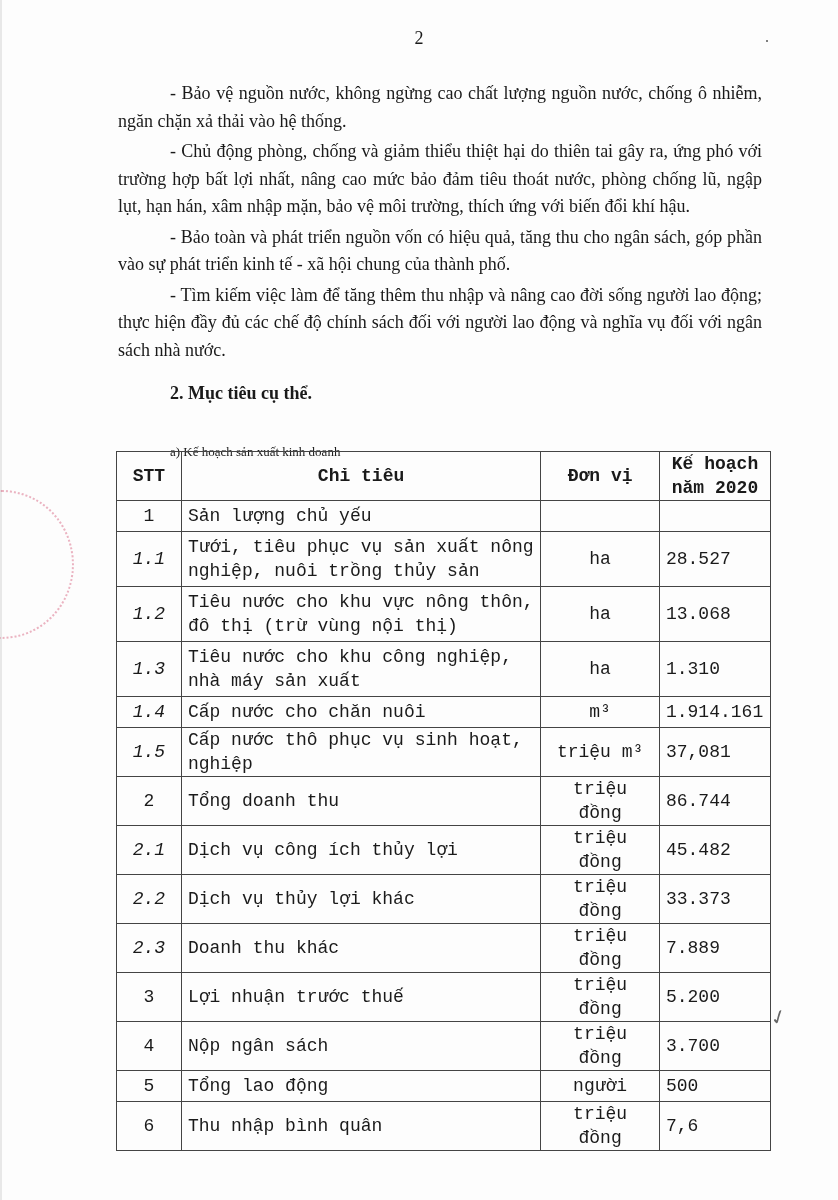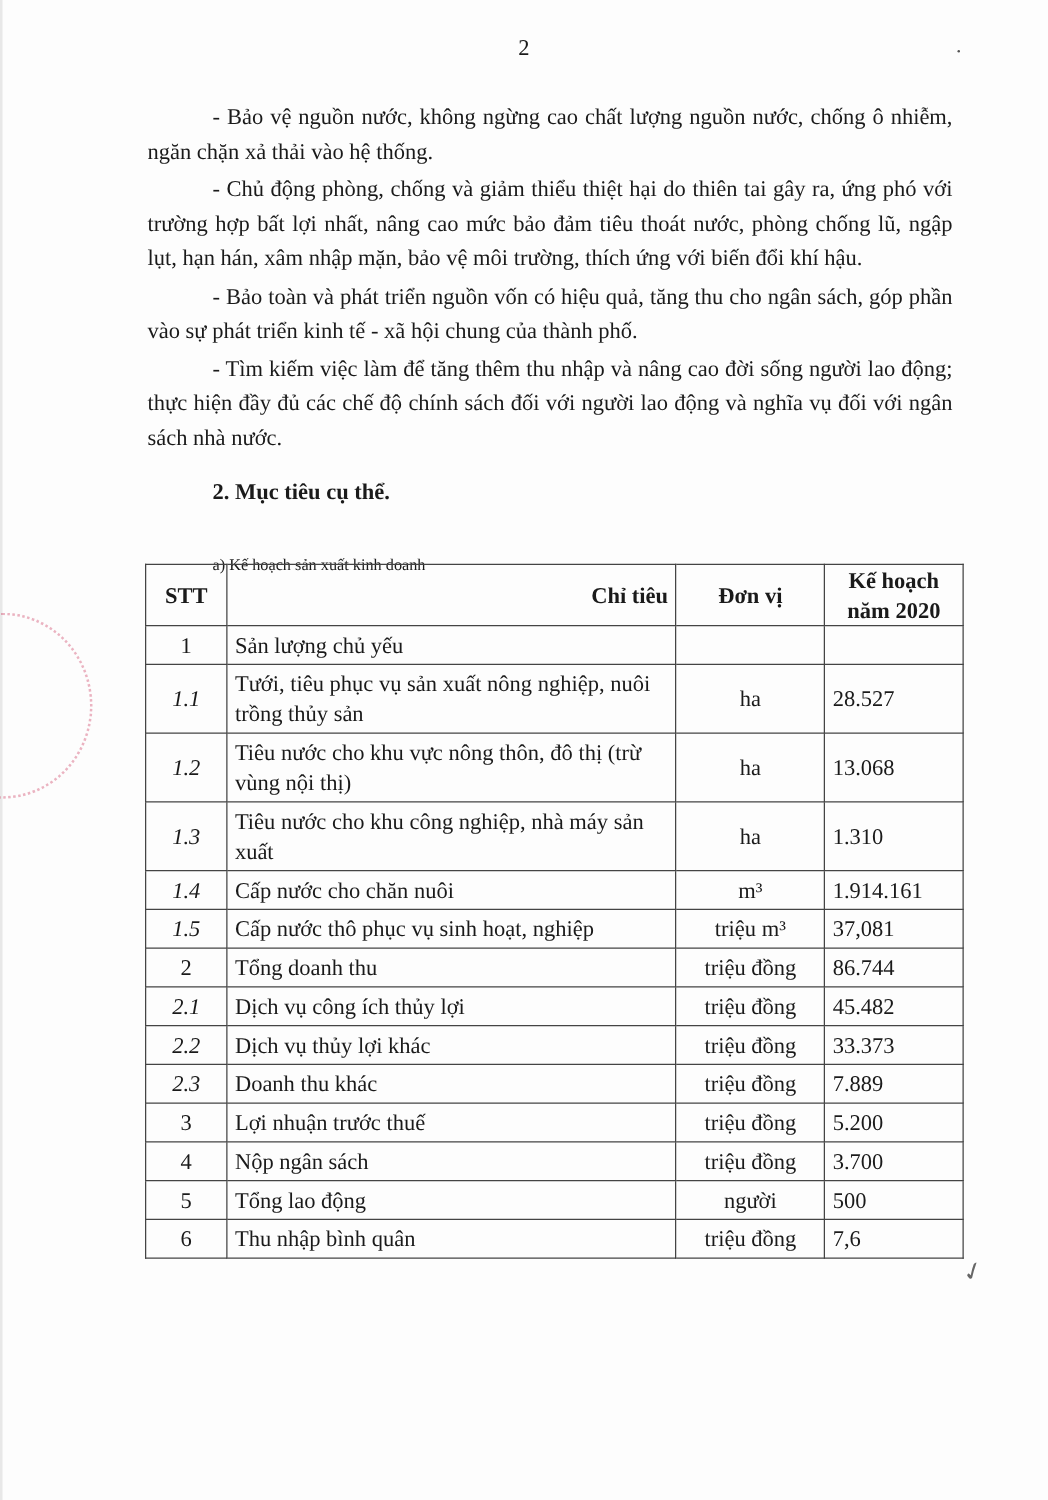--- a/index.html
+++ b/index.html
@@ -8,21 +8,21 @@
     font-family: "Liberation Serif", "DejaVu Serif", serif; color: #1a1a1a;
   }
   .page-number { position: absolute; top: 28px; left: 0; width: 838px; text-align: center; font-size: 18px; }
   .mark-dot { position: absolute; top: 40px; left: 766px; width: 2px; height: 2px; background: #555; border-radius: 50%; }
   .body-text { position: absolute; left: 118px; width: 644px; font-size: 18px; line-height: 27.5px; text-align: justify; }
   .para { margin: 0 0 3px 0; text-indent: 52px; }
   .p1 { top: 80px; }
   .heading { position: absolute; left: 170px; top: 383px; font-size: 18px; font-weight: bold; }
   .subheading { position: absolute; left: 170px; top: 420px; font-size: 13px; margin-top: 24px; }
   table.plan {
-    position: absolute; left: 116px; top: 451px; width: 655px; border-collapse: collapse; font-size: 18px;
+    position: absolute; left: 116px; top: 451px; width: 655px; border-collapse: collapse; font-size: 18px; font-family: Liberation Mono, monospace;
   }
   table.plan td, table.plan th { border: 1px solid #444; padding: 0 6px; line-height: 24px; }
   table.plan th { font-weight: bold; height: 44px; }
   table.plan td { height: 30px; }
   table.plan tr.tall td { height: 54px; }
   .c-stt { width: 52px; text-align: center; }
   .c-name { width: 348px; text-align: left; }
   .c-unit { width: 106px; text-align: center; }
   .c-val { width: 98px; text-align: left; }
   .italic { font-style: italic; }
@@ -49,21 +49,21 @@
   <p class="para">- Tìm kiếm việc làm để tăng thêm thu nhập và nâng cao đời sống người lao động; thực hiện đầy đủ các chế độ chính sách đối với người lao động và nghĩa vụ đối với ngân sách nhà nước.</p>
 </div>
 
 <div class="heading">2. Mục tiêu cụ thể.</div>
 <div class="subheading">a) Kế hoạch sản xuất kinh doanh</div>
 
 <table class="plan">
   <thead>
     <tr>
       <th class="c-stt">STT</th>
-      <th class="c-name" style="text-align:right">Chỉ tiêu</th>
+      <th class="c-name" style="text-align:center">Chỉ tiêu</th>
       <th class="c-unit">Đơn vị</th>
       <th class="c-val" style="text-align:center">
         <span>Kế hoạch</span><br>
         <span>năm 2020</span>
       </th>
     </tr>
   </thead>
   <tbody id="table-body">
       <tr>
         <td class="c-stt">1</td>

